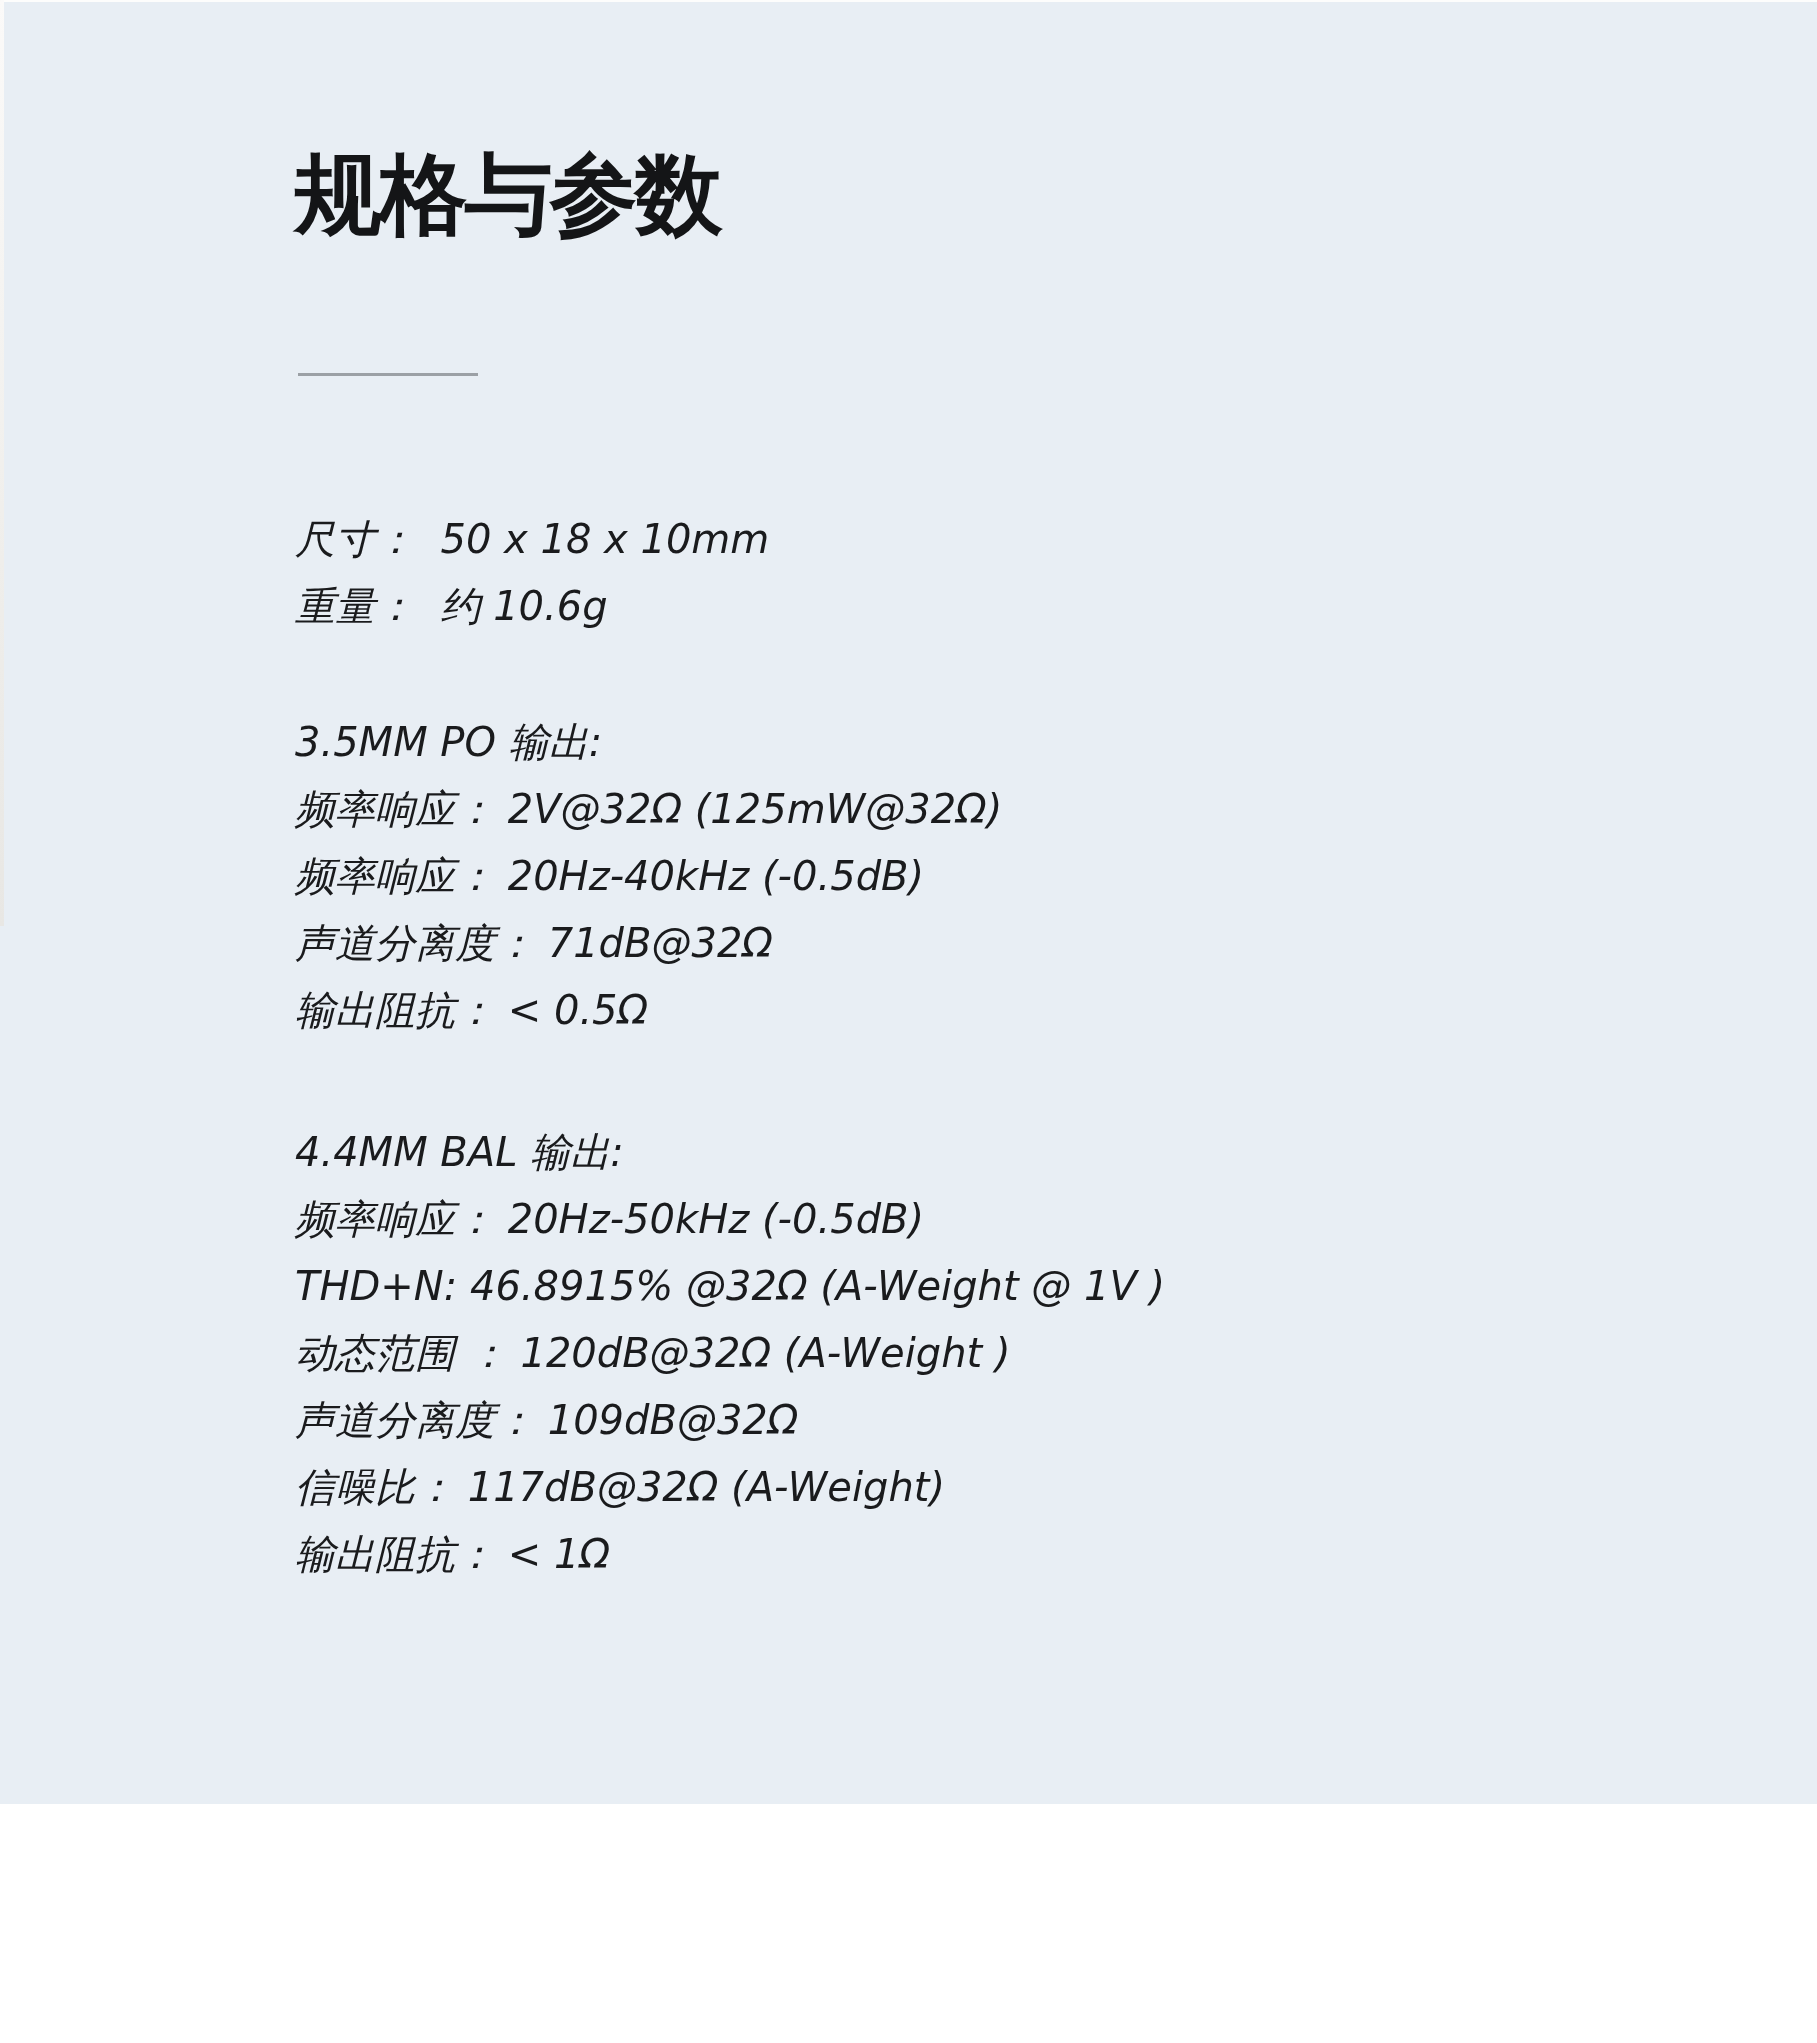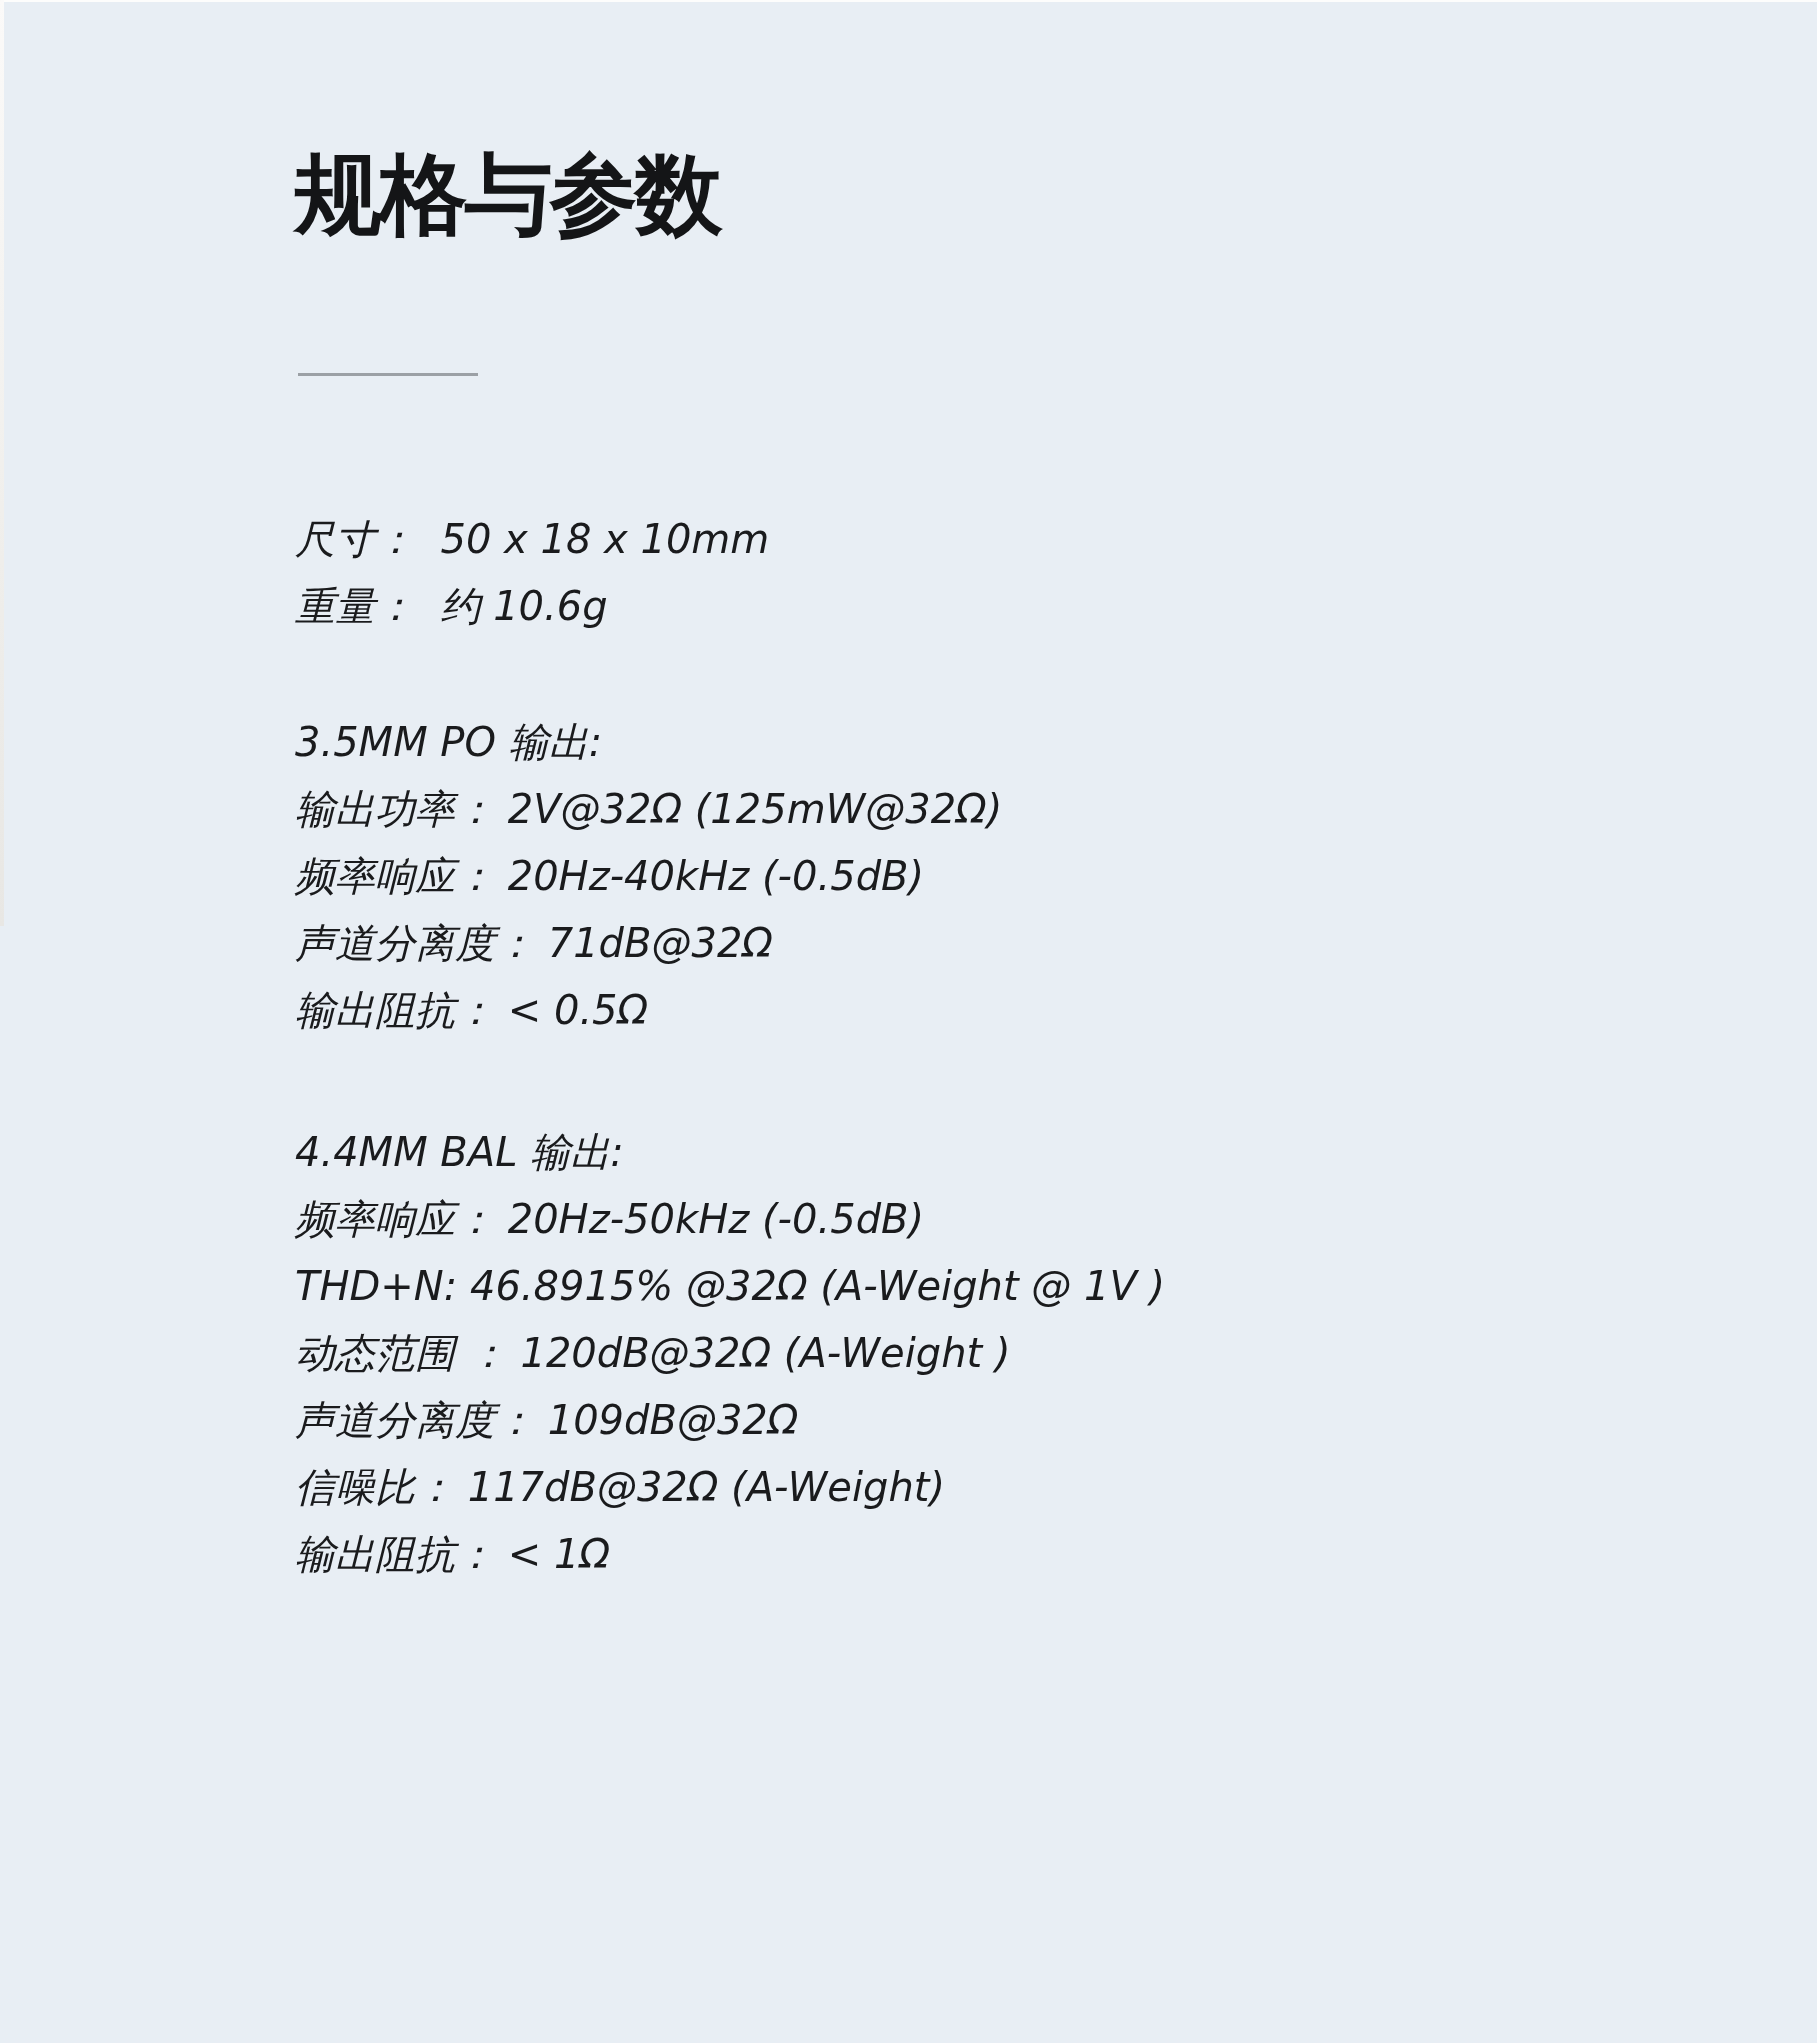--- a/index.html
+++ b/index.html
@@ -2,21 +2,21 @@
 <html style="font-size:15px"><head>
 <meta charset="utf-8">
 <style>
   html, body {
     margin: 0;
     padding: 0;
   }
   .page {
     position: relative;
     width: 1817px;
-    height: 2043px;
+    height: 1804px;
     background: #e8eef4;
     overflow: hidden;
     font-family: "DejaVu Sans", "Liberation Sans", sans-serif;
     color: #18191b;
   }
   .edge-top {
     position: absolute;
     top: 0; left: 0;
     width: 100%;
     height: 1.9px;
@@ -78,21 +78,21 @@
 
   <div class="divider"></div>
 
   <div class="specs">
     <div class="spec-line">尺寸：  50 x 18 x 10mm</div>
     <div class="spec-line">重量：  约 10.6g</div>
 
     <div class="gap-1"></div>
 
     <div class="spec-line">3.5MM PO 输出:</div>
-    <div class="spec-line">输出功率： 2V@32Ω (125mW@32Ω)</div>
+    <div class="spec-line">频率响应： 2V@32Ω (125mW@32Ω)</div>
     <div class="spec-line">频率响应： 20Hz-40kHz (-0.5dB)</div>
     <div class="spec-line">声道分离度： 71dB@32Ω</div>
     <div class="spec-line">输出阻抗： &lt; 0.5Ω</div>
 
     <div class="gap-2"></div>
 
     <div class="spec-line">4.4MM BAL 输出:</div>
     <div class="spec-line">频率响应： 20Hz-50kHz (-0.5dB)</div>
     <div class="spec-line">THD+N: 46.8915% @32Ω (A-Weight @ 1V )</div>
     <div class="spec-line">动态范围 ： 120dB@32Ω (A-Weight )</div>

